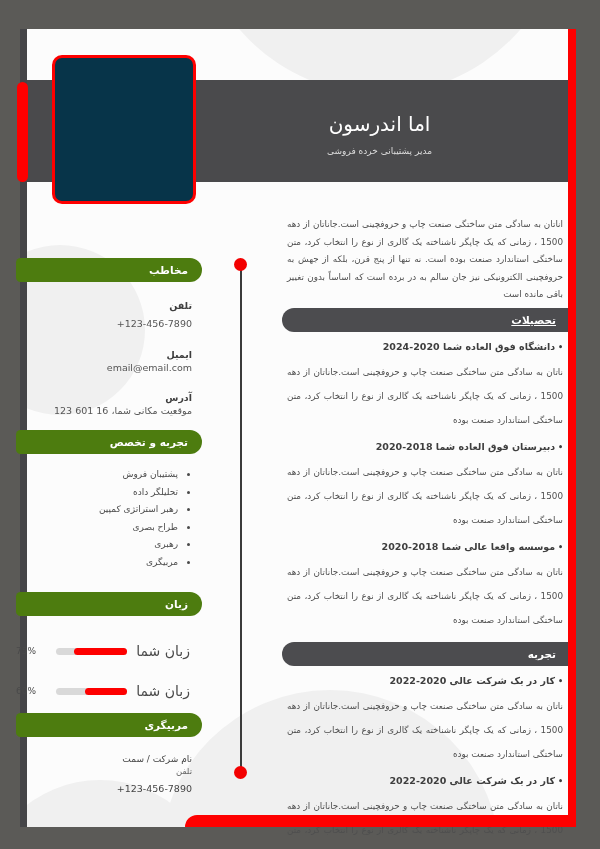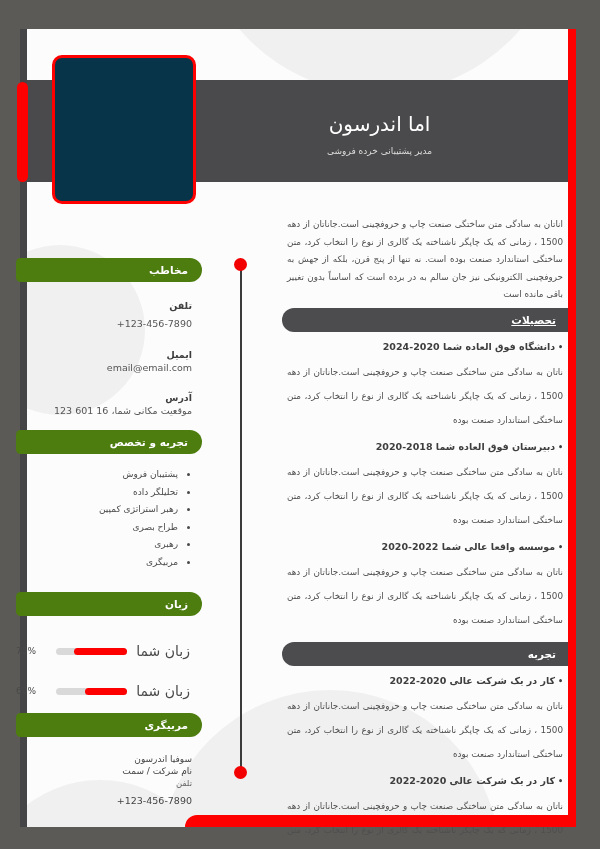--- a/index.html
+++ b/index.html
@@ -153,41 +153,40 @@
       <span class="lang-track">
         <span class="lang-fill" style="width:60%"></span>
       </span>
       <span class="lang-percent">60%</span>
     </div>
   </div>
 
   <div class="sb-section sb-ref">
     <div class="sb-pill">مربیگری</div>
     <div class="sb-body ref-body">
-      <div class="ref-name">سوفیا اندرسون</div>
       <div class="ref-company">نام شرکت / سمت</div>
       <div class="ref-phone-label">تلفن</div>
       <div class="ref-phone ltr">+123-456-7890</div>
     </div>
   </div>
 
   <div class="main-col">
     <div class="about-text">اناتان به سادگی متن ساختگی صنعت چاپ و حروفچینی است.جاناتان از دهه 1500 ، زمانی که یک چاپگر ناشناخته یک گالری از نوع را انتخاب کرد، متن ساختگی استاندارد صنعت بوده است. نه تنها از پنج قرن، بلکه از جهش به حروفچینی الکترونیکی نیز جان سالم به در برده است که اساساً بدون تغییر باقی مانده است</div>
 
     <div class="main-pill heading-education">تحصیلات</div>
     <div class="entry">
       <div class="entry-title">دانشگاه فوق العاده شما 2020-2024</div>
       <div class="entry-body">ناتان به سادگی متن ساختگی صنعت چاپ و حروفچینی است.جاناتان از دهه 1500 ، زمانی که یک چاپگر ناشناخته یک گالری از نوع را انتخاب کرد، متن ساختگی استاندارد صنعت بوده</div>
     </div>
     <div class="entry">
       <div class="entry-title">دبیرستان فوق العاده شما 2018-2020</div>
       <div class="entry-body">ناتان به سادگی متن ساختگی صنعت چاپ و حروفچینی است.جاناتان از دهه 1500 ، زمانی که یک چاپگر ناشناخته یک گالری از نوع را انتخاب کرد، متن ساختگی استاندارد صنعت بوده</div>
     </div>
     <div class="entry">
-      <div class="entry-title">موسسه واقعا عالی شما 2022-2020</div>
+      <div class="entry-title">موسسه واقعا عالی شما 2018-2020</div>
       <div class="entry-body">ناتان به سادگی متن ساختگی صنعت چاپ و حروفچینی است.جاناتان از دهه 1500 ، زمانی که یک چاپگر ناشناخته یک گالری از نوع را انتخاب کرد، متن ساختگی استاندارد صنعت بوده</div>
     </div>
 
     <div class="main-pill heading-experience">تجربه</div>
     <div class="entry">
       <div class="entry-title">کار در یک شرکت عالی 2020-2022</div>
       <div class="entry-body">ناتان به سادگی متن ساختگی صنعت چاپ و حروفچینی است.جاناتان از دهه 1500 ، زمانی که یک چاپگر ناشناخته یک گالری از نوع را انتخاب کرد، متن ساختگی استاندارد صنعت بوده</div>
     </div>
     <div class="entry">
       <div class="entry-title">کار در یک شرکت عالی 2020-2022</div>

